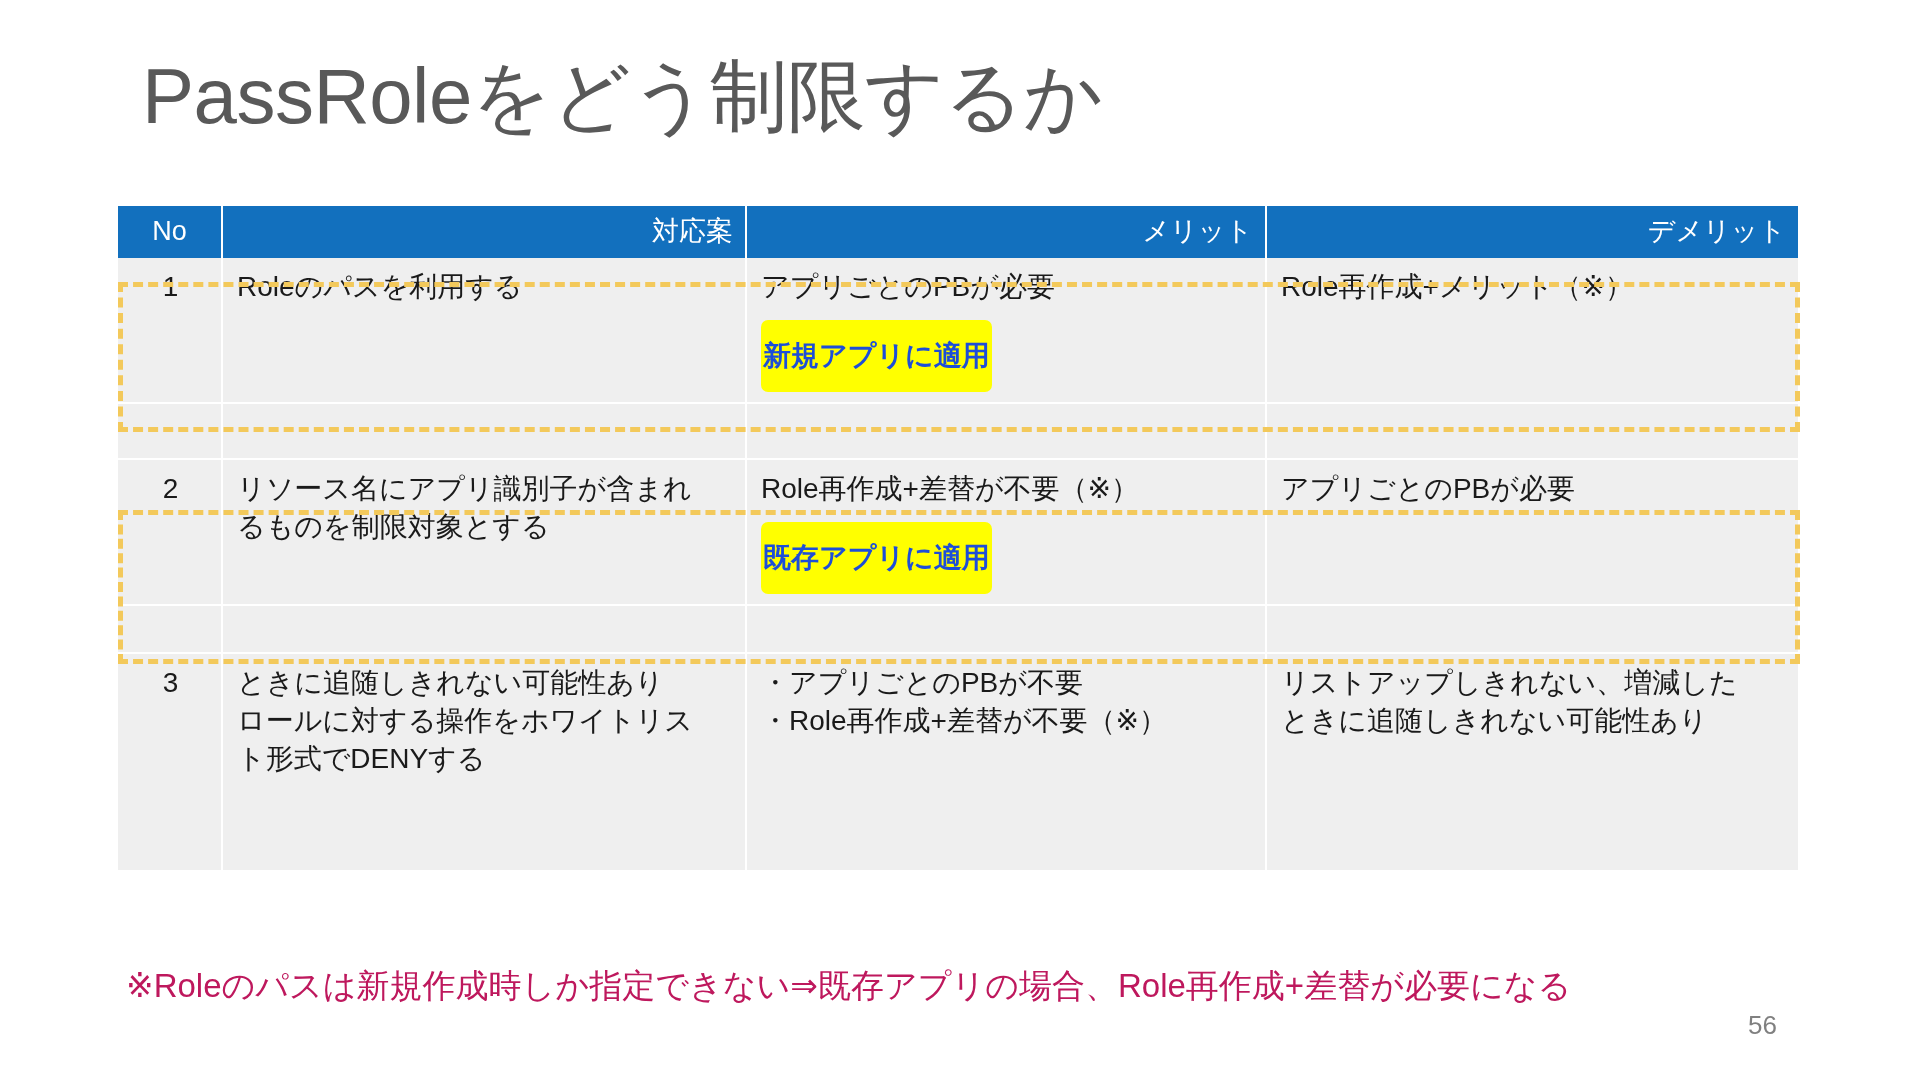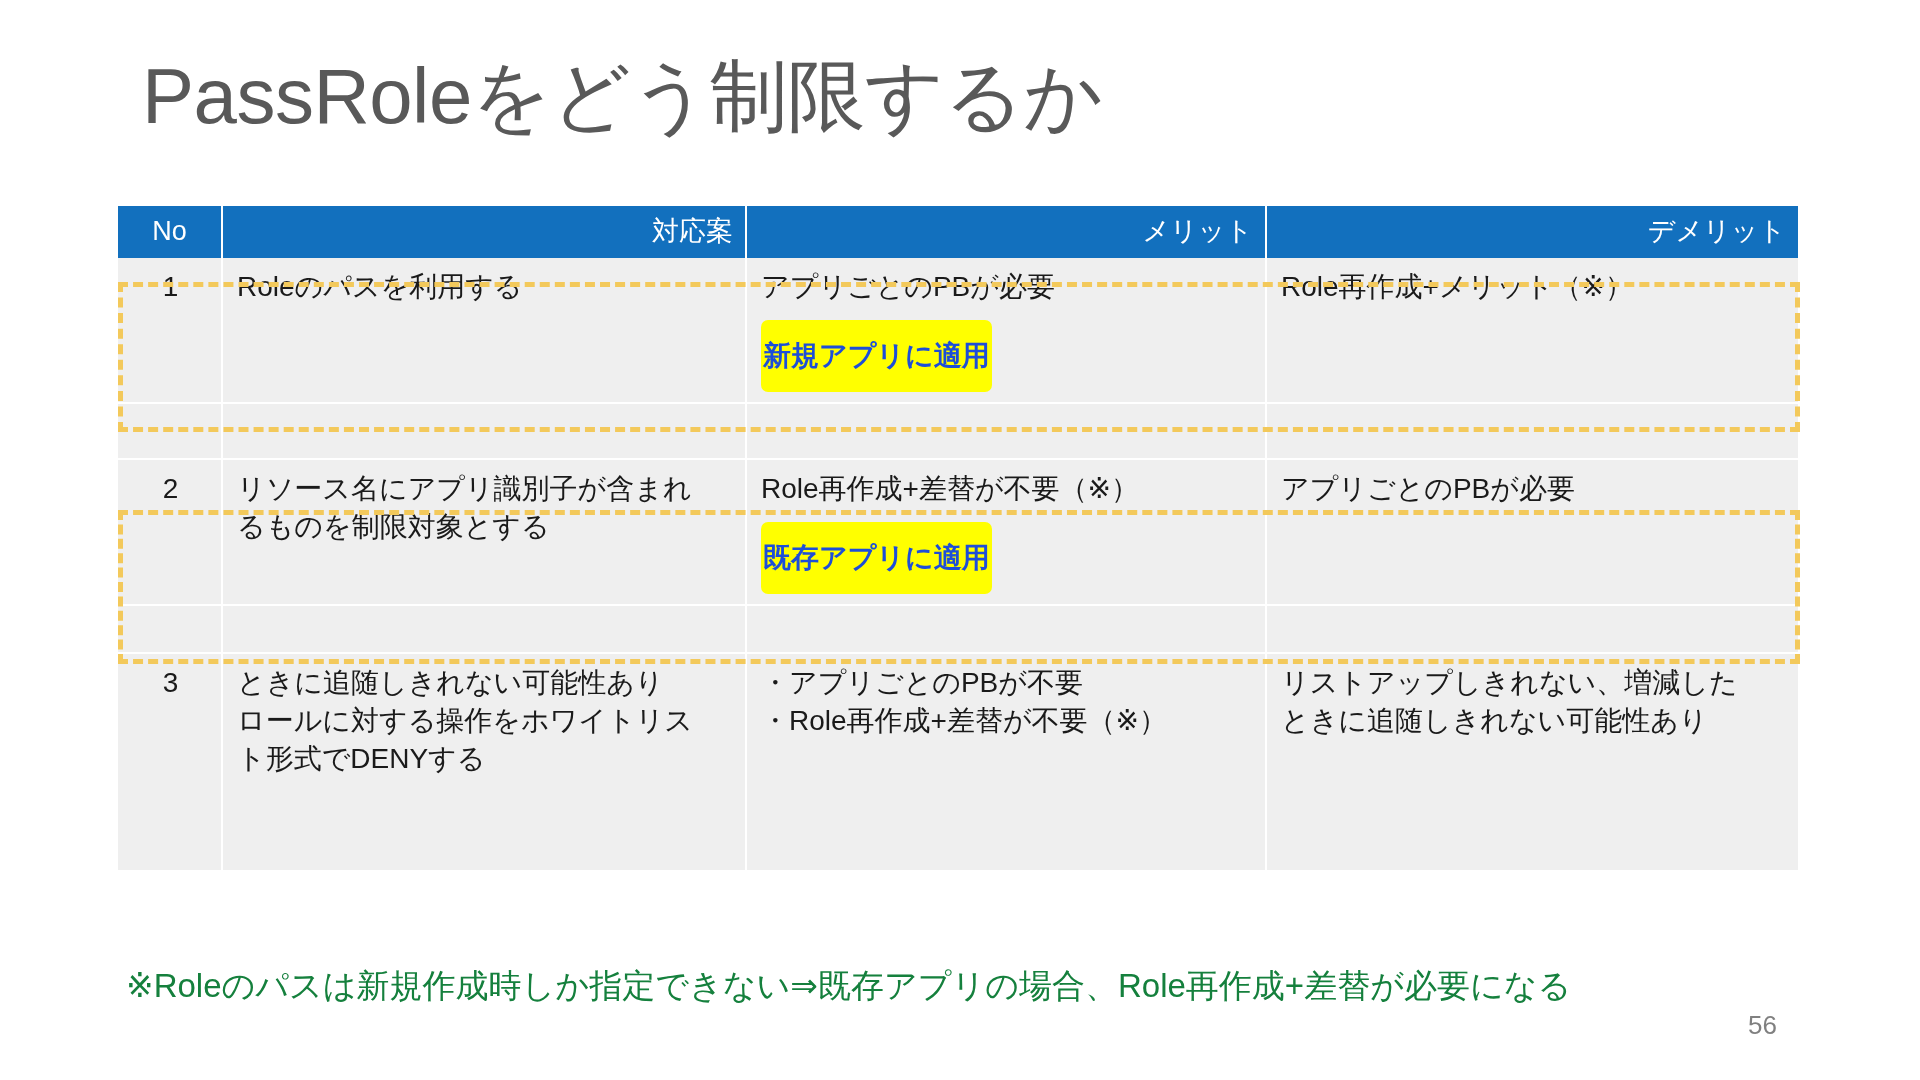--- a/index.html
+++ b/index.html
@@ -139,21 +139,21 @@
     height: 154px;
   }
 
   
   .footnote {
     position: absolute;
     left: 126px;
     top: 964px;
     font-size: 33px;
     line-height: 44px;
-    color: #15803d;
+    color: #be185d;
     white-space: nowrap;
   }
 
   
   .page-number {
     position: absolute;
     left: 1748px;
     top: 1010px;
     font-size: 26px;
     color: #808080;

